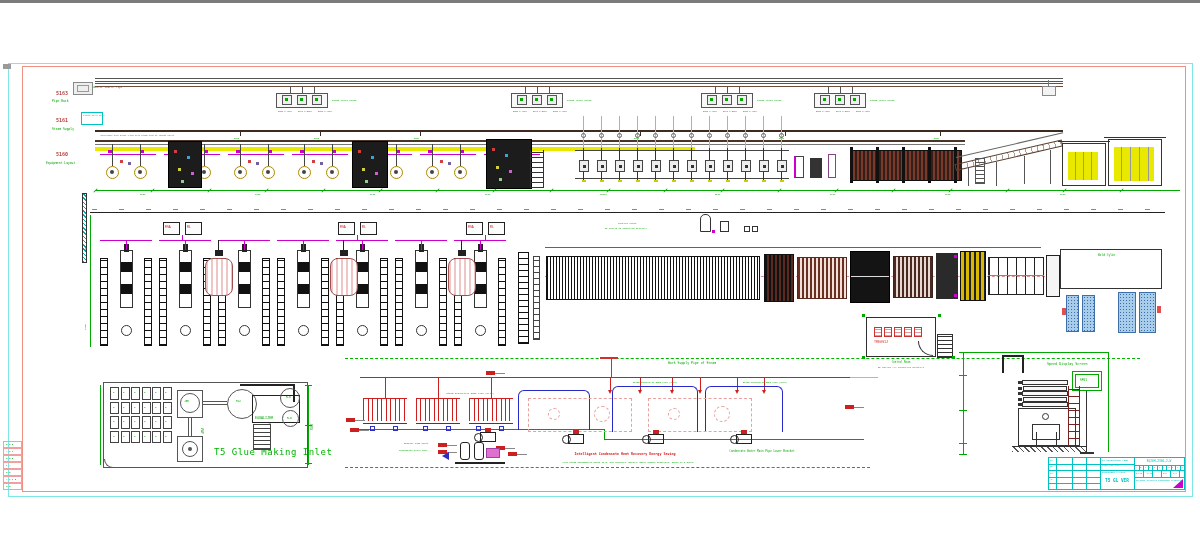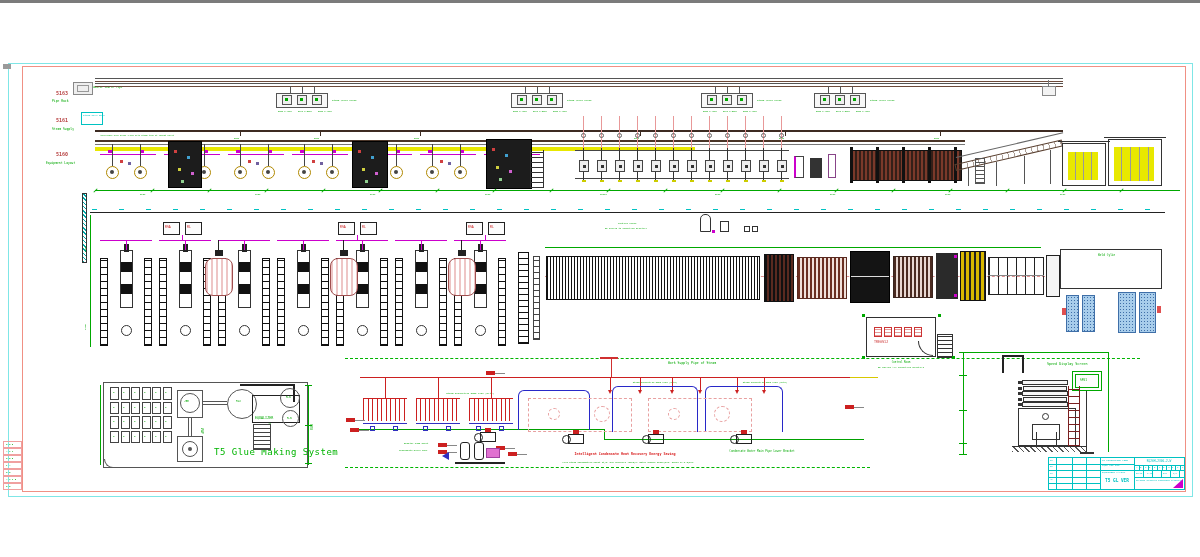--- a/index.html
+++ b/index.html
@@ -31,21 +31,21 @@
 
   <div class="t" style="left:1098px;top:253px;color:#00a800;transform:scale(.36)">Weld Cylin</div>
 
   <div class="t" style="left:874px;top:340px;color:#cc3333;transform:scale(.42)">TRE0912</div>
   <div class="t" style="left:901px;top:361px;color:#00a800;transform:scale(.32) translateX(-50%)">Control Room</div>
   <div class="t" style="left:901px;top:366px;color:#00a800;transform:scale(.3) translateX(-50%)">By Series Air Condition Electric</div>
 
   <div class="t" style="left:618px;top:222px;color:#00a800;transform:scale(.3)">Control Panel</div>
   <div class="t" style="left:605px;top:227px;color:#00a800;transform:scale(.28)">By Series to Condition Electric</div>
 
-  <div class="t" style="left:214px;top:447px;color:#00b400;font-size:9px;letter-spacing:.5px;transform:scale(1)">T5 Glue Making System</div>
+  <div class="t" style="left:214px;top:447px;color:#00b400;font-size:9px;letter-spacing:.5px;transform:scale(1)">T5 Glue Making Inlet</div>
   <div class="t" style="left:255px;top:416px;color:#00a800;transform:scale(.42)">EQUALIZER</div>
   <div class="t" style="left:268px;top:423px;color:#00a800;transform:scale(.32)">2F</div>
   <div class="t" style="left:184px;top:400px;color:#00a800;transform:scale(.34)">JBR</div>
   <div class="t" style="left:236px;top:400px;color:#00a800;transform:scale(.34)">MIX</div>
   <div class="t" style="left:286px;top:396px;color:#00a800;transform:scale(.32)">KCN</div>
   <div class="t" style="left:287px;top:417px;color:#00a800;transform:scale(.32)">KCN</div>
   <div class="t" style="left:203px;top:428px;color:#00a800;transform:rotate(90deg) scale(.32)">VVVF</div>
   <div class="t" style="left:311px;top:430px;color:#00a800;transform:rotate(-90deg) scale(.32)">6500</div>
 
   <div class="t" style="left:692px;top:361px;color:#00a800;transform:scale(.4) translateX(-50%)">Work Supply Pipe of Steam</div>

